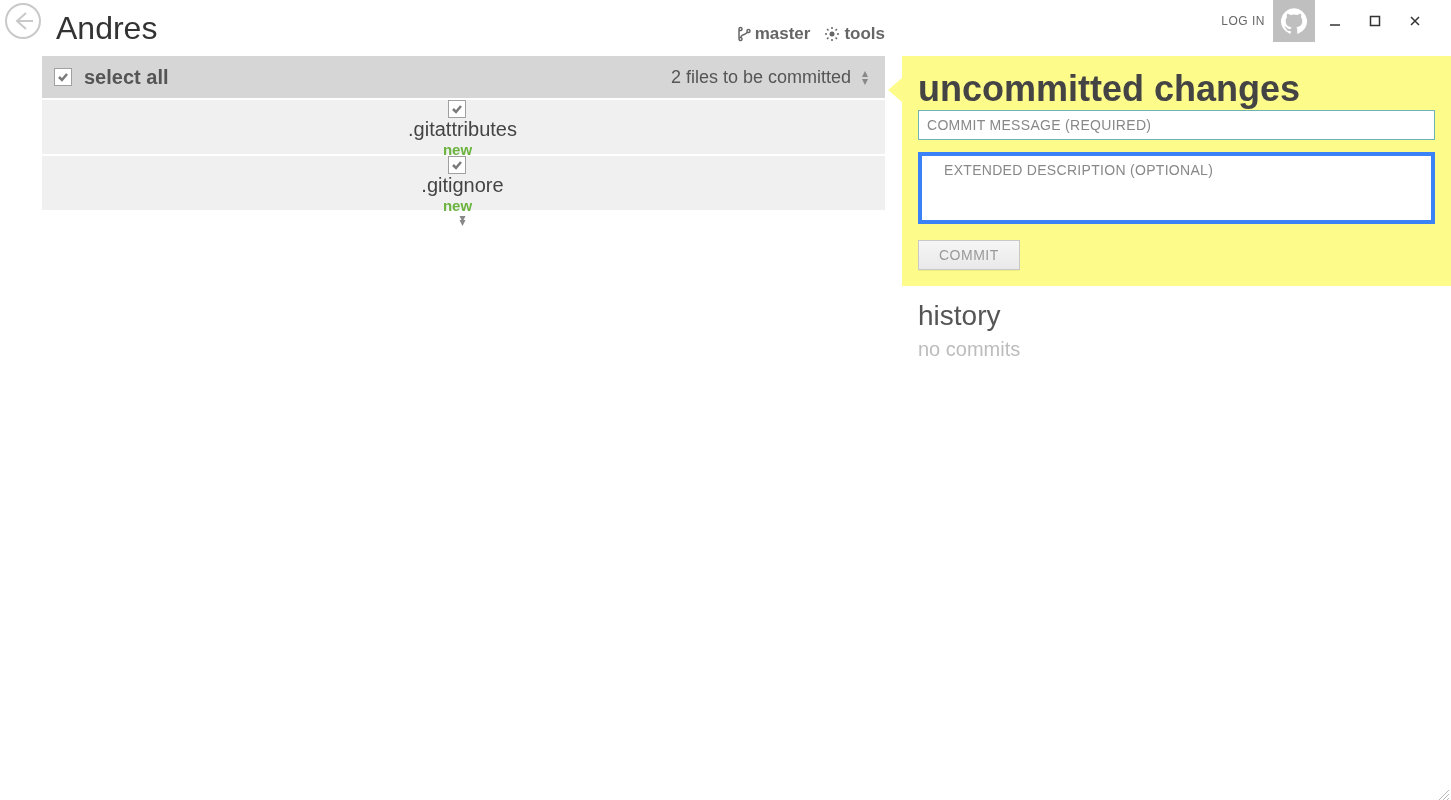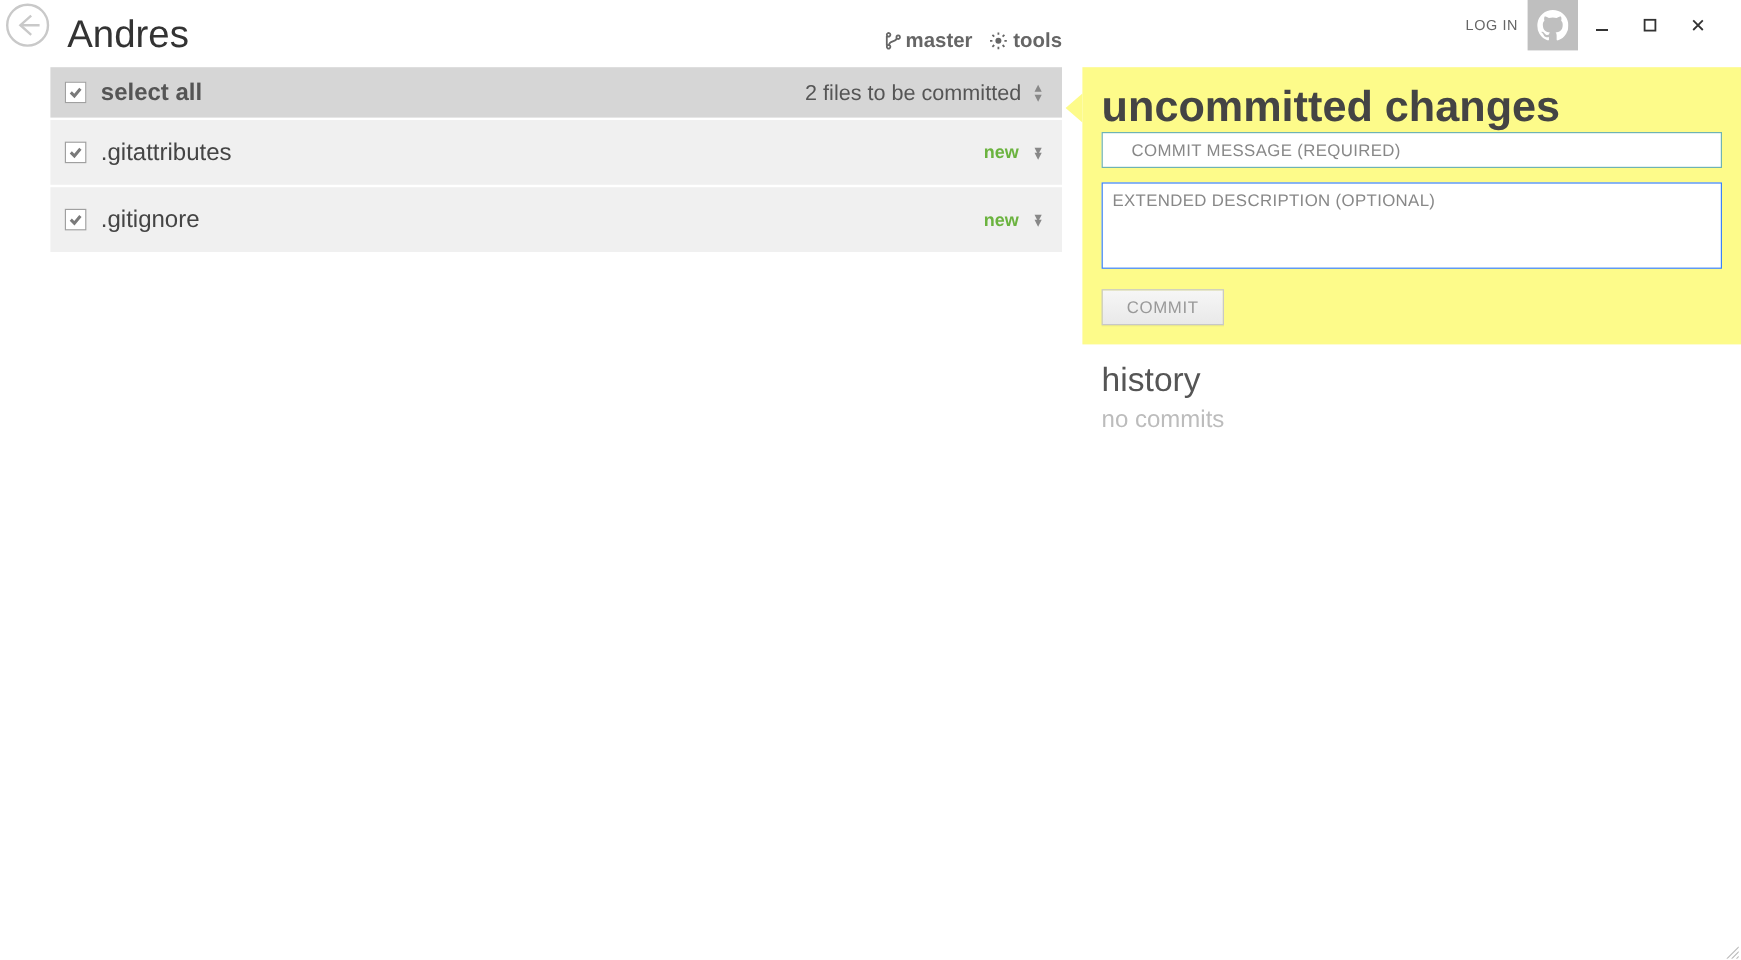--- a/index.html
+++ b/index.html
@@ -93,20 +93,21 @@
     align-items: center;
     padding: 0 14px 0 12px;
   }
   .file-row {
     background: #f0f0f0;
     height: 54px;
     display: flex;
     align-items: center;
     padding: 0 14px 0 12px;
     margin-top: 2px;
+    flex-direction: column;
   }
   .chk {
     width: 18px; height: 18px;
     border: 1px solid #a0a0a0;
     background: #fff;
     display: flex;
     align-items: center;
     justify-content: center;
     cursor: pointer;
     margin-right: 12px;
@@ -172,31 +173,31 @@
     font-weight: 700;
     color: #444;
     margin-bottom: 0;
   }
   .uc-input {
     width: 100%;
     border: 1px solid #6fb3b3;
     background: #fff;
     font-family: inherit;
     font-size: 14px;
-    padding: 6px 24px;
+    padding: 6px 8px;
     color: #333;
   }
   .uc-input::placeholder { color: #888; letter-spacing: 0.3px; }
   .uc-textarea {
     width: 100%;
-    border: 1px solid #3b82f6;
+    border: 4px solid #3b82f6;
     background: #fff;
     font-family: inherit;
     font-size: 14px;
-    padding: 6px 8px;
+    padding: 6px 22px;
     color: #4d7c0f;
     height: 72px;
     resize: none;
     margin-top: 12px;
   }
   .uc-textarea::placeholder { color: #888; letter-spacing: 0.3px; }
   .commit-btn {
     margin-top: 12px;
     border: 1px solid #c8c8c8;
     background: linear-gradient(#f6f6f6,#e9e9e9);

